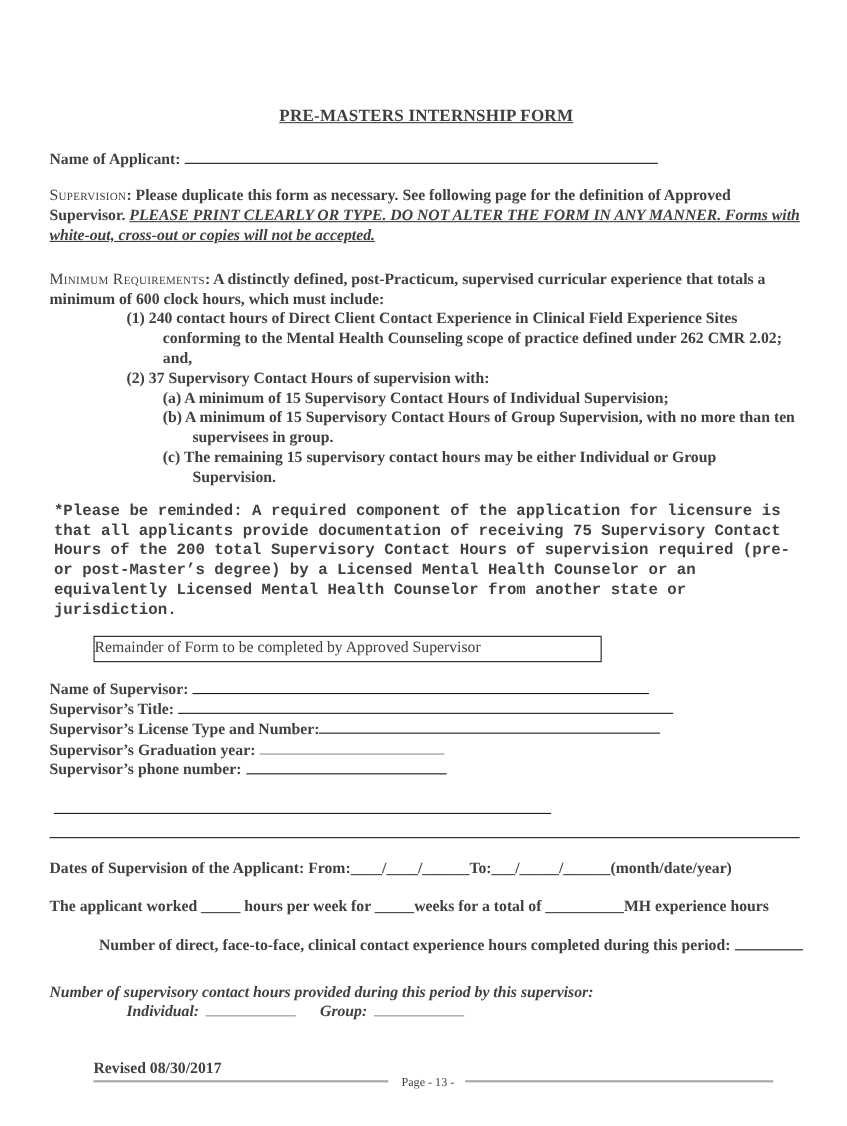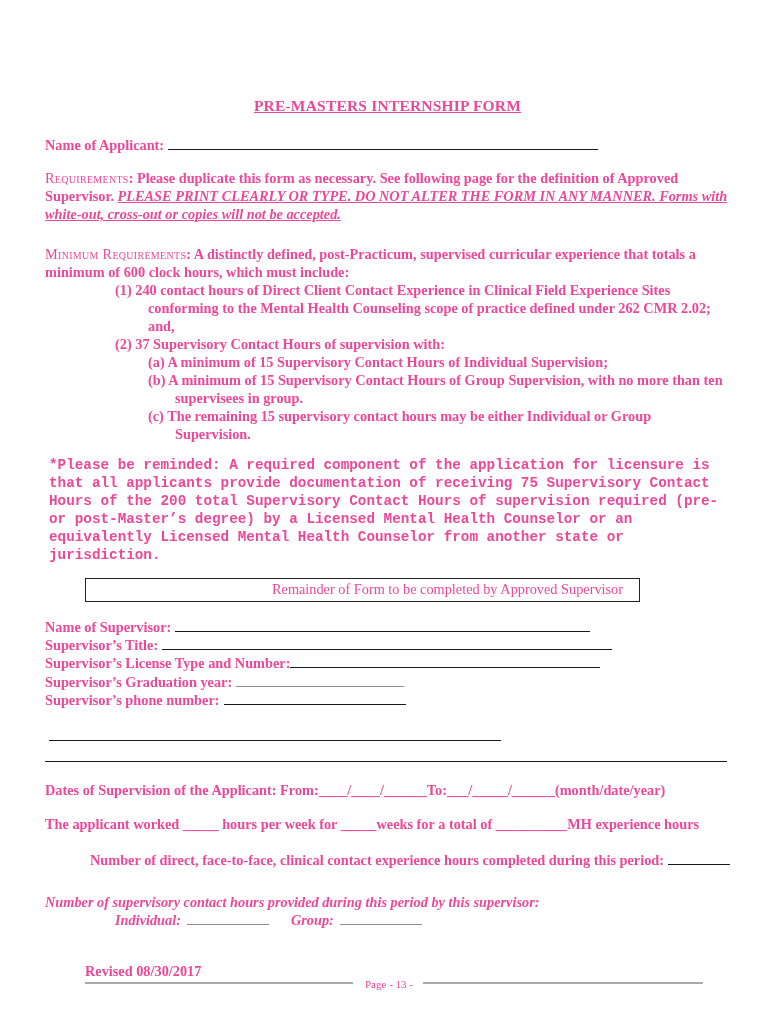--- a/index.html
+++ b/index.html
@@ -1,21 +1,21 @@
 <!DOCTYPE html>
 <html><head>
 <meta charset="utf-8">
 <style>
   html,body { margin:0; padding:0; background:#ffffff; }
   .page {
     position:relative;
     width:770px; height:1024px;
     background:#ffffff;
     font-family:"Liberation Serif", serif;
-    color:#ec4899;
+    color:#404040;
     box-sizing:border-box;
     padding:97px 40px 0 45px;
     overflow:hidden;
   }
   .title {
     text-align:center;
     font-size:15.5px;
     font-weight:bold;
     text-decoration:underline;
     letter-spacing:0.2px;
@@ -51,26 +51,26 @@
   }
   .instructions { margin:15px 0 0 0; }
   .sc { font-variant:small-caps; font-weight:normal; letter-spacing:0.3px; }
   .emph { font-style:italic; text-decoration:underline; }
   .minreq { margin:22px 0 0 0; }
   .li1 { padding-left:103px; text-indent:-33px; }
   .li2 { padding-left:130px; text-indent:-27px; }
   .reminder { margin:13px 0 0 4px;font-family:Liberation Mono, monospace; }
   .box {
     margin:14px 0 0 40px;
-    width:555px;
+    width:462px;
     border:1.2px solid #222222;
-    text-align:right;
+    text-align:left;
     font-size:14.3px;
     font-weight:normal;
-    padding:2px 16px 3px 0;
+    padding:2px 0 3px 0;
     box-sizing:border-box;
   }
   .sup-block { margin-top:16px; }
   .sup-block .field-line { line-height:18.2px; }
   .facility-block { margin-top:18px; }
   .dates-para { margin:19px 0 0 0; }
   .worked-para { margin:16px 0 0 0; }
   .direct-para { margin:18px 0 0 0;text-align:right; }
   .supv-para { margin:24px 0 0 0;font-style:italic; }
   .supv-indent { margin-left:70px; }
@@ -106,21 +106,21 @@
 <body>
 
 <div class="page">
 
   <div class="title">PRE-MASTERS INTERNSHIP FORM</div>
 
   <div class="field-line applicant-line">
     <span class="lbl">Name of Applicant:</span><span class="blank bl-applicant"></span>
   </div>
 
-  <p class="para instructions"><span class="sc">Requirements</span><span>: Please duplicate this form as necessary. See following page for the definition of Approved Supervisor. </span><span class="emph">PLEASE PRINT CLEARLY OR TYPE. DO NOT ALTER THE FORM IN ANY MANNER. Forms with white-out, cross-out or copies will not be accepted.</span></p>
+  <p class="para instructions"><span class="sc">Supervision</span><span>: Please duplicate this form as necessary. See following page for the definition of Approved Supervisor. </span><span class="emph">PLEASE PRINT CLEARLY OR TYPE. DO NOT ALTER THE FORM IN ANY MANNER. Forms with white-out, cross-out or copies will not be accepted.</span></p>
 
   <p class="para minreq"><span class="sc">Minimum Requirements</span><span>: A distinctly defined, post-Practicum, supervised curricular experience that totals a minimum of 600 clock hours, which must include:</span></p>
 
   <div>
     <div class="li1"><span>(1)</span> <span>240 contact hours of Direct Client Contact Experience in Clinical Field Experience Sites conforming to the Mental Health Counseling scope of practice defined under 262 CMR 2.02; and,</span></div>
     <div class="li1"><span>(2)</span> <span>37 Supervisory Contact Hours of supervision with:</span></div>
     <div class="li2"><span>(a)</span> <span>A minimum of 15 Supervisory Contact Hours of Individual Supervision;</span></div>
     <div class="li2"><span>(b)</span> <span>A minimum of 15 Supervisory Contact Hours of Group Supervision, with no more than ten supervisees in group.</span></div>
     <div class="li2"><span>(c)</span> <span>The remaining 15 supervisory contact hours may be either Individual or Group Supervision.</span></div>
   </div>

